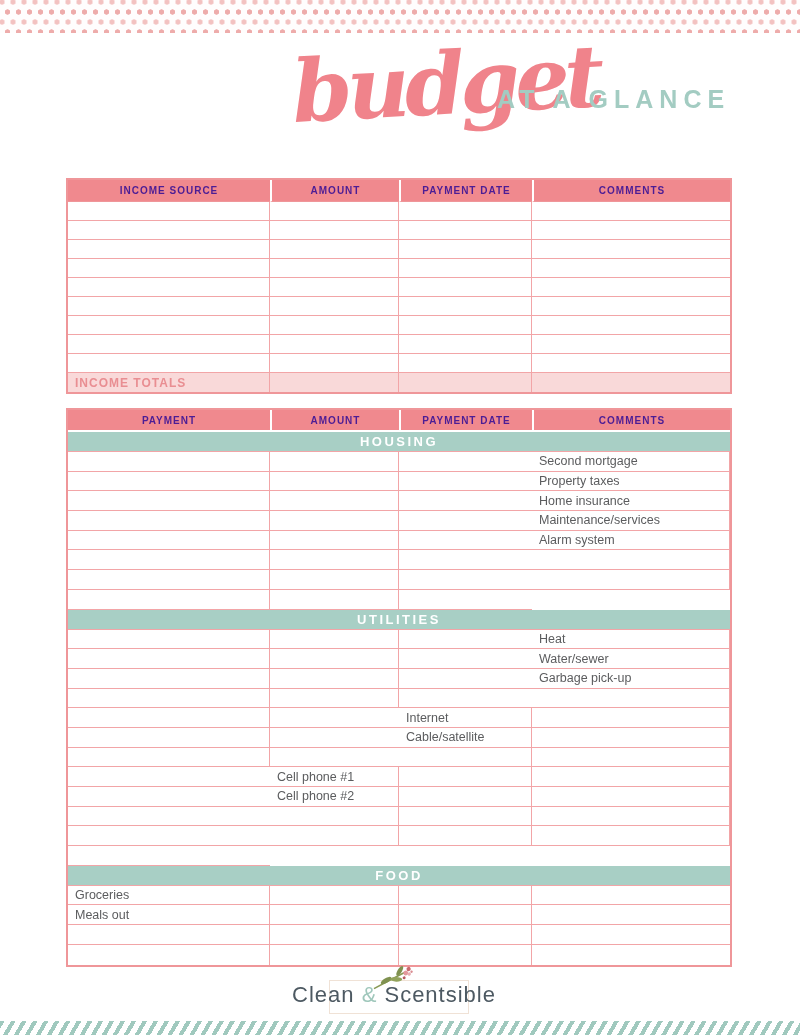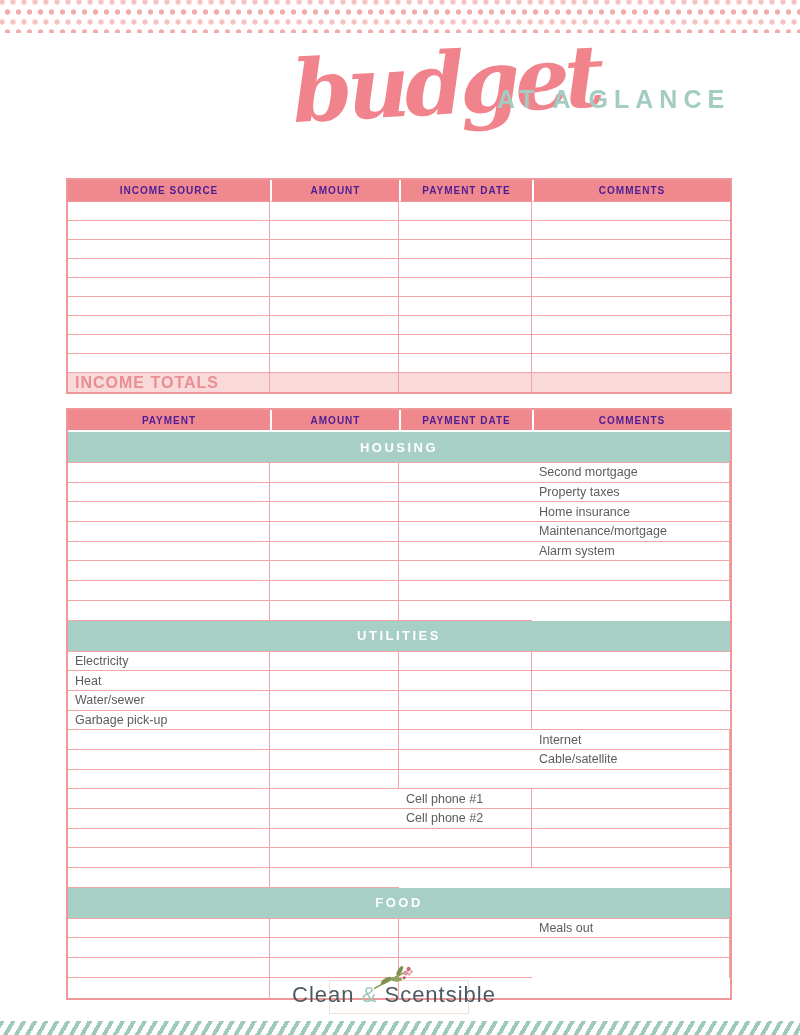--- a/index.html
+++ b/index.html
@@ -75,26 +75,26 @@
     padding: 0 0 0 7px;
     overflow: hidden; white-space: nowrap;
   }
   #expenses-table .td { height: 19.7px; }
   .td.c3 { border-right: none; }
   .td.lastrow { border-bottom: none; }
 
   .td.totals {
     background: #f9d9d9;
     color: #e98e92;
-    font-weight: bold; font-size: 16px; letter-spacing: 1px;
+    font-weight: bold; font-size: 12px; letter-spacing: 1px;
   }
 
   .section-banner {
     grid-column: 1 / -1;
-    height: 31px;
+    height: 20px;
     background: #a8cfc5;
     color: #ffffff;
     font-size: 13px; font-weight: bold; letter-spacing: 2.5px;
     display: flex; align-items: center; justify-content: center;
     border-bottom: 1.5px solid #f2a5a7;
   }
 
   
   .footer-logo {
     position: absolute; top: 966px; left: 0;
@@ -197,38 +197,37 @@
     <div class="td c2"></div>
     <div class="td c3"></div>
     <div class="td c0">Property taxes</div>
     <div class="td c1"></div>
     <div class="td c2"></div>
     <div class="td c3"></div>
     <div class="td c0">Home insurance</div>
     <div class="td c1"></div>
     <div class="td c2"></div>
     <div class="td c3"></div>
-    <div class="td c0">Maintenance/mortgage</div>
+    <div class="td c0">Maintenance/services</div>
     <div class="td c1"></div>
     <div class="td c2"></div>
     <div class="td c3"></div>
     <div class="td c0">Alarm system</div>
     <div class="td c1"></div>
     <div class="td c2"></div>
     <div class="td c3"></div>
     <div class="td c0"></div>
     <div class="td c1"></div>
     <div class="td c2"></div>
     <div class="td c3"></div>
     <div class="td c0"></div>
     <div class="td c1"></div>
     <div class="td c2"></div>
     <div class="td c3"></div>
     <div class="section-banner">UTILITIES</div>
-    <div class="td c0">Electricity</div>
     <div class="td c1"></div>
     <div class="td c2"></div>
     <div class="td c3"></div>
     <div class="td c0">Heat</div>
     <div class="td c1"></div>
     <div class="td c2"></div>
     <div class="td c3"></div>
     <div class="td c0">Water/sewer</div>
     <div class="td c1"></div>
     <div class="td c2"></div>
@@ -261,20 +260,21 @@
     <div class="td c3"></div>
     <div class="td c0"></div>
     <div class="td c1"></div>
     <div class="td c2"></div>
     <div class="td c3"></div>
     <div class="td c0"></div>
     <div class="td c1"></div>
     <div class="td c2"></div>
     <div class="td c3"></div>
     <div class="section-banner">FOOD</div>
+    <div class="td c0">Groceries</div>
     <div class="td c1"></div>
     <div class="td c2"></div>
     <div class="td c3"></div>
     <div class="td c0">Meals out</div>
     <div class="td c1"></div>
     <div class="td c2"></div>
     <div class="td c3"></div>
     <div class="td c0"></div>
     <div class="td c1"></div>
     <div class="td c2"></div>

